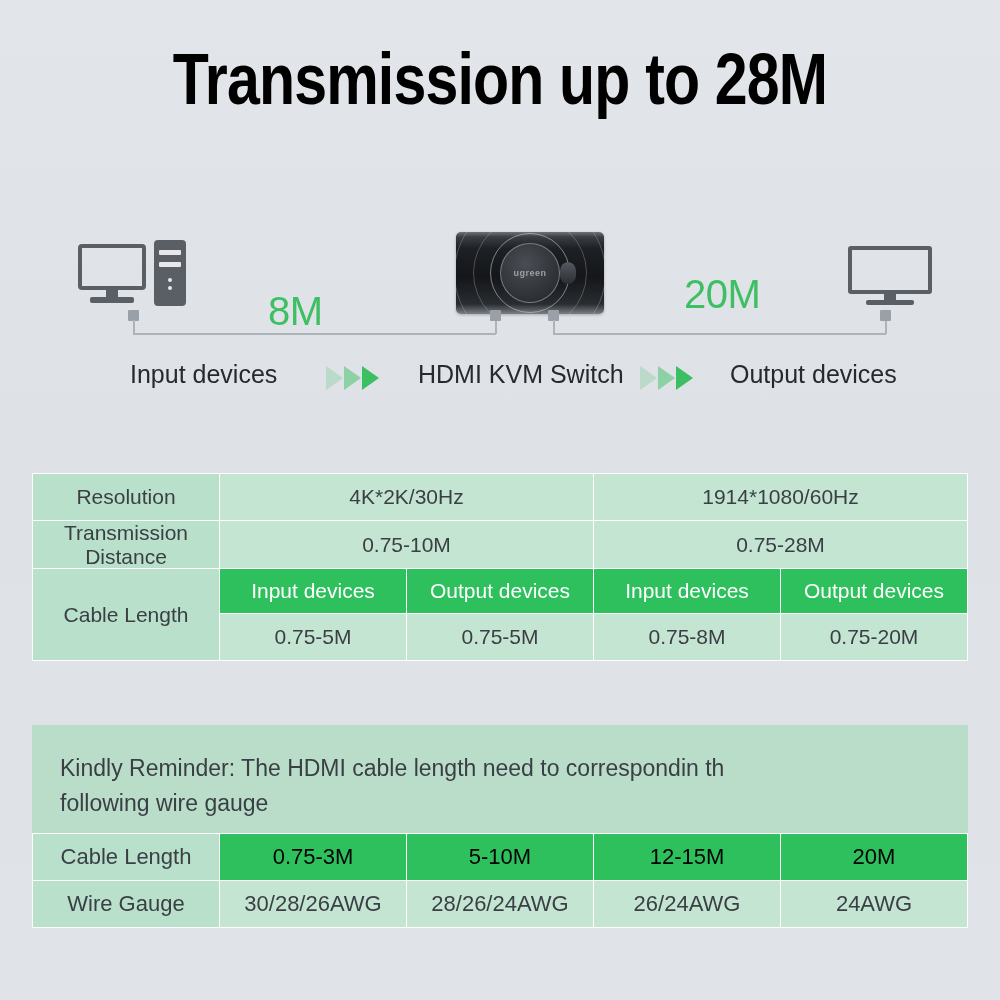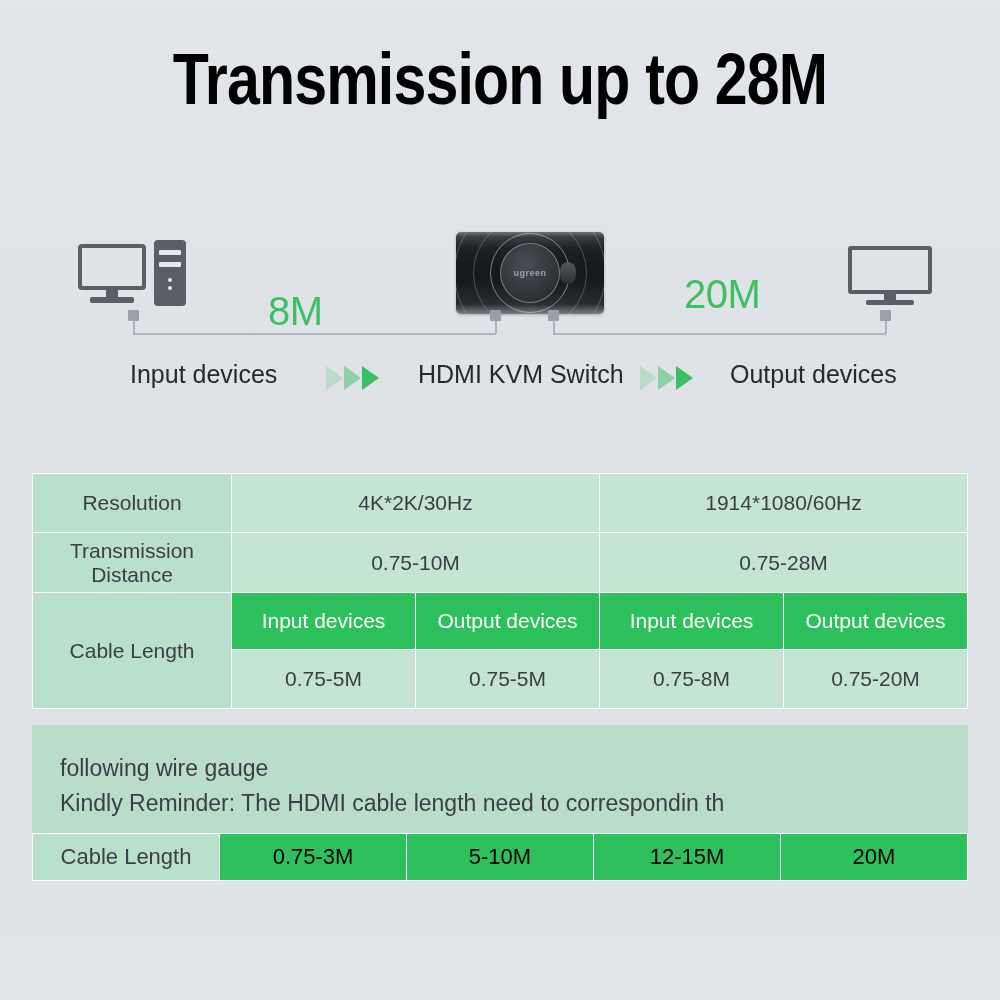--- a/index.html
+++ b/index.html
@@ -263,21 +263,21 @@
     width: 936px;
     border-collapse: collapse;
     table-layout: fixed;
     font-size: 21px;
   }
   .spec-table td {
     border: 1px solid #ffffff;
     text-align: center;
     color: #3a3f45;
     background: #c5e5d3;
-    padding: 6px;
+    padding: 0;
     height: 46px;
   }
   .spec-table td.label {
     background: #b9e0ca;
     width: 186px;
     line-height: 1.12;
   }
   .spec-table td.green {
     background: #2ec05d;
     color: #ffffff;
@@ -419,27 +419,34 @@
   <tr>
     <td>0.75-5M</td>
     <td>0.75-5M</td>
     <td>0.75-8M</td>
     <td>0.75-20M</td>
   </tr>
 </tbody>
   </table>
 
 <div class="reminder">
+  <div>Kindly Reminder: The HDMI cable length need to correspondin th</div>
   <div>following wire gauge</div>
-  <div>Kindly Reminder: The HDMI cable length need to correspondin th</div>
 </div>
 
 <table class="gauge-table">
   <tbody>
       <tr>
     <td class="label">Cable Length</td>
     <td class="green">0.75-3M</td>
     <td class="green">5-10M</td>
     <td class="green">12-15M</td>
     <td class="green">20M</td>
   </tr>
+  <tr>
+    <td class="label">Wire Gauge</td>
+    <td>30/28/26AWG</td>
+    <td>28/26/24AWG</td>
+    <td>26/24AWG</td>
+    <td>24AWG</td>
+  </tr>
 </tbody>
   </table>
 
 </body></html>

